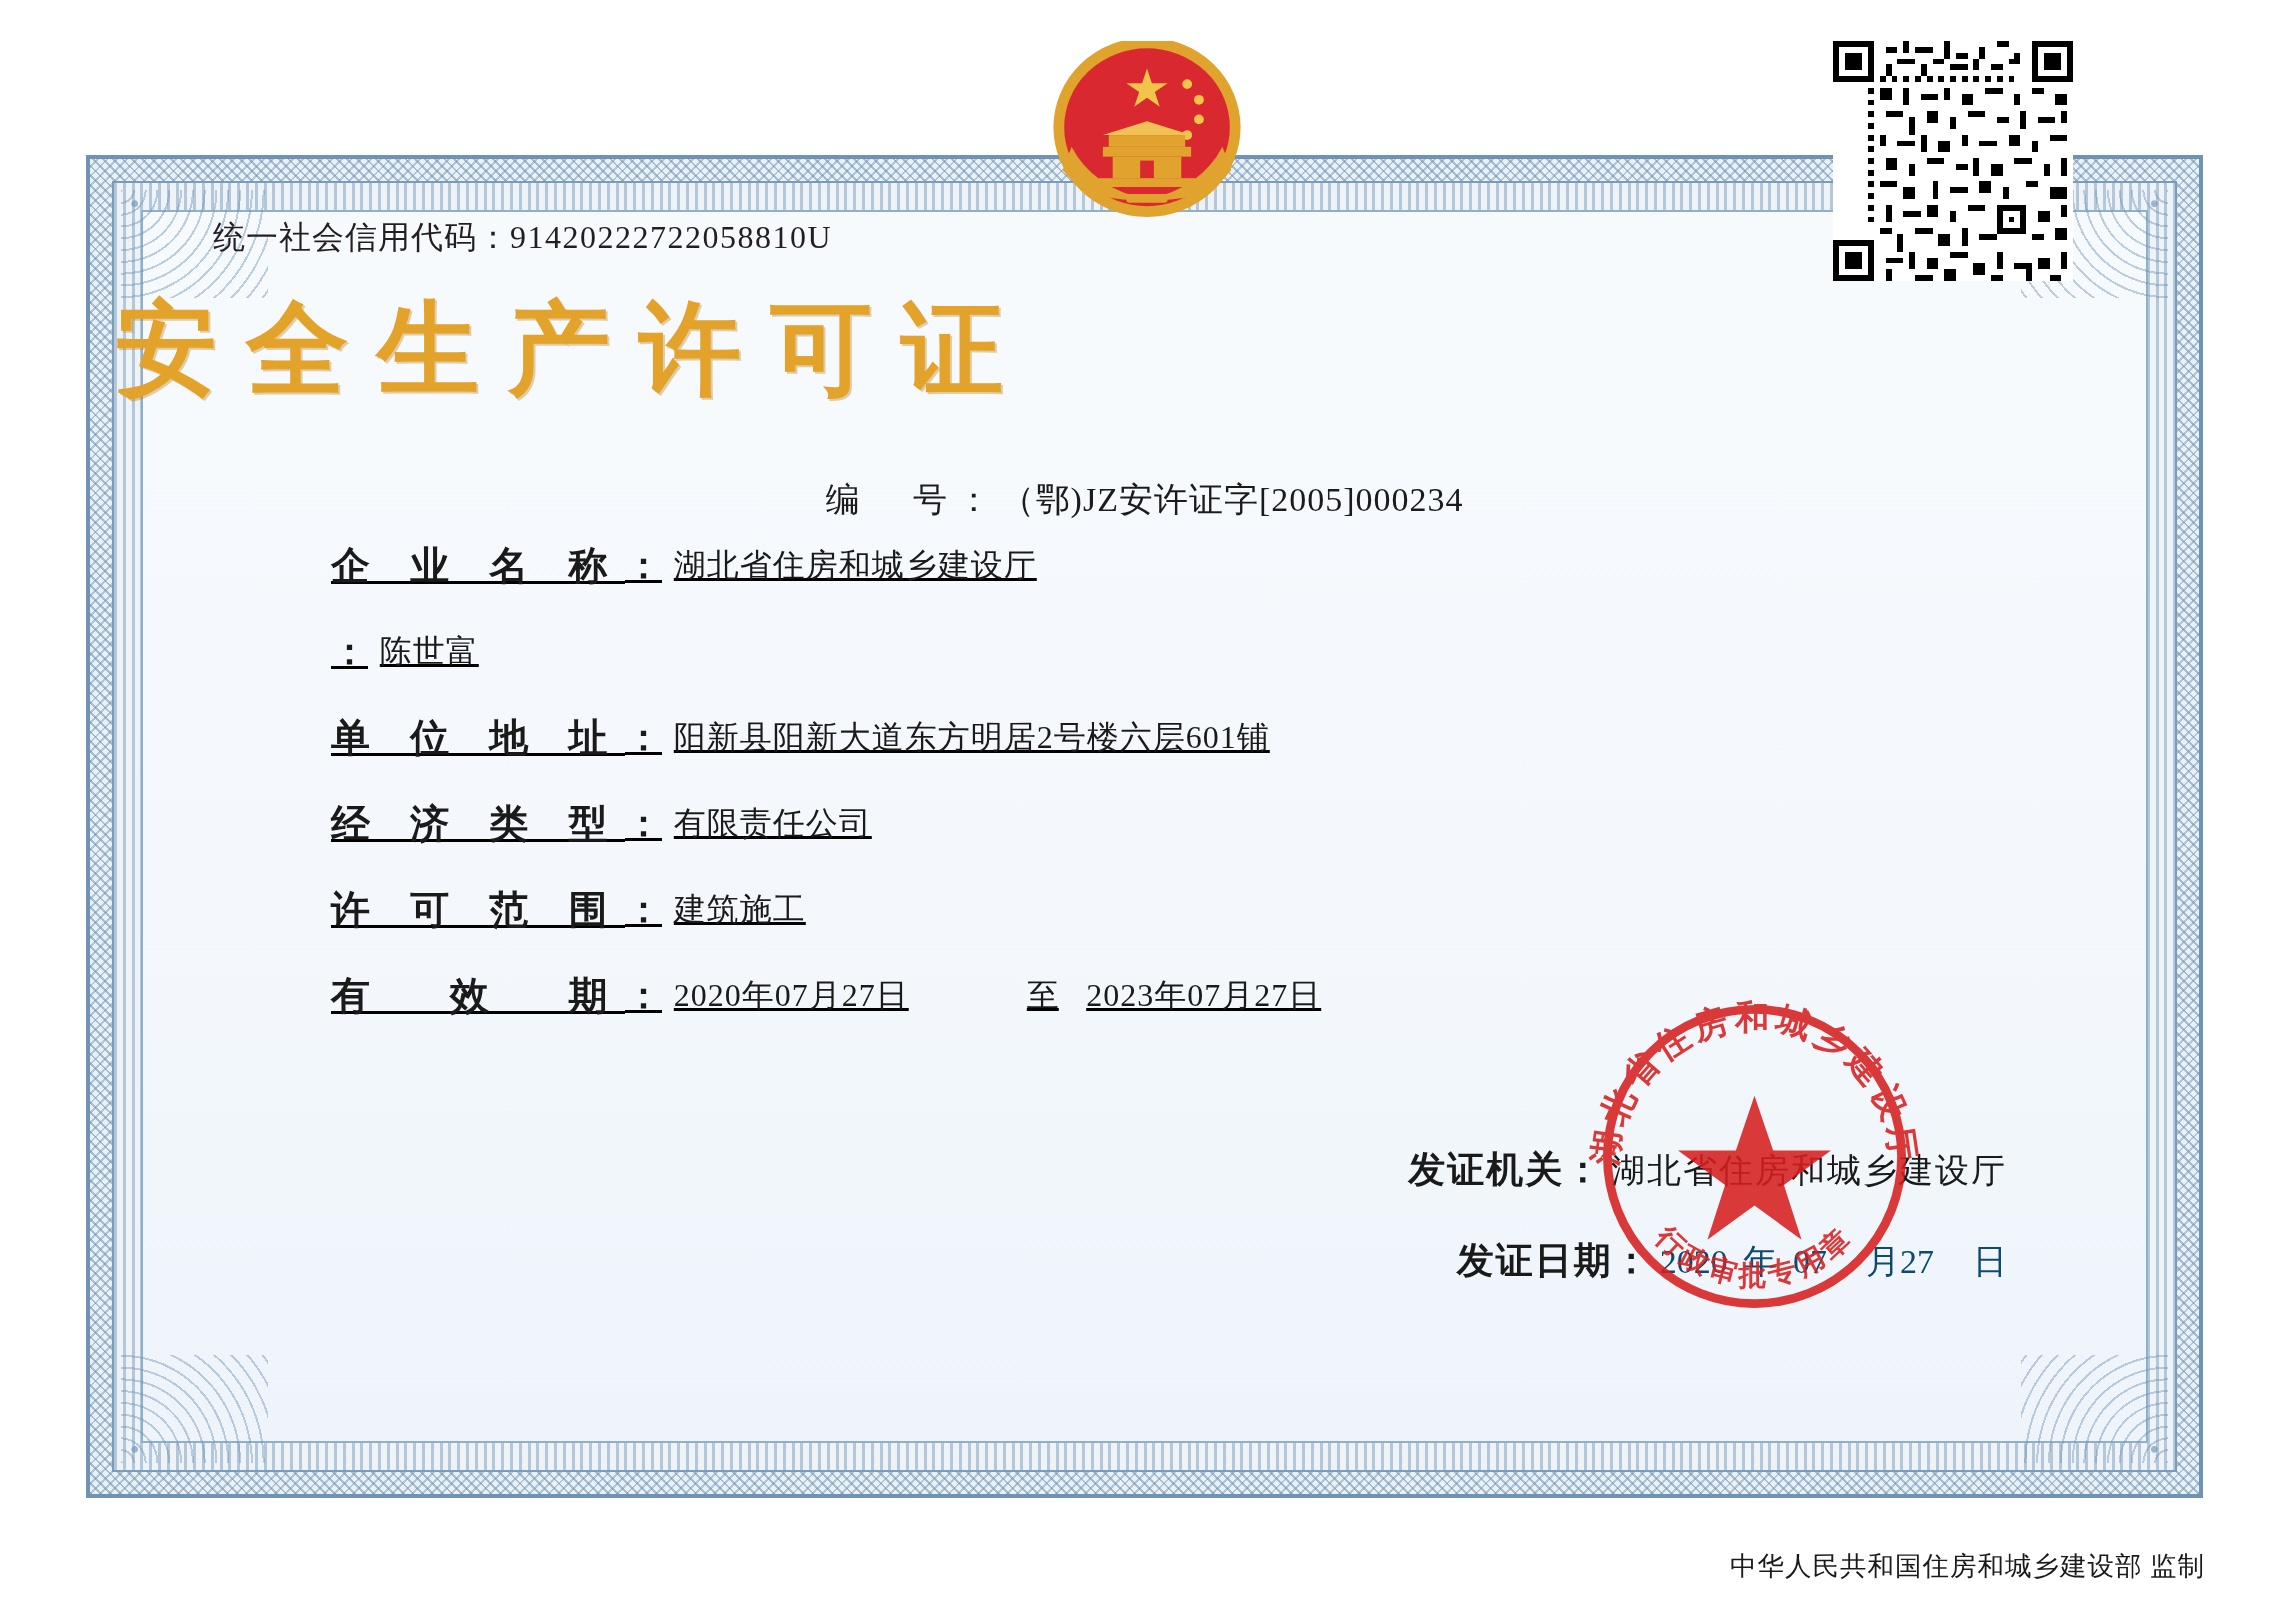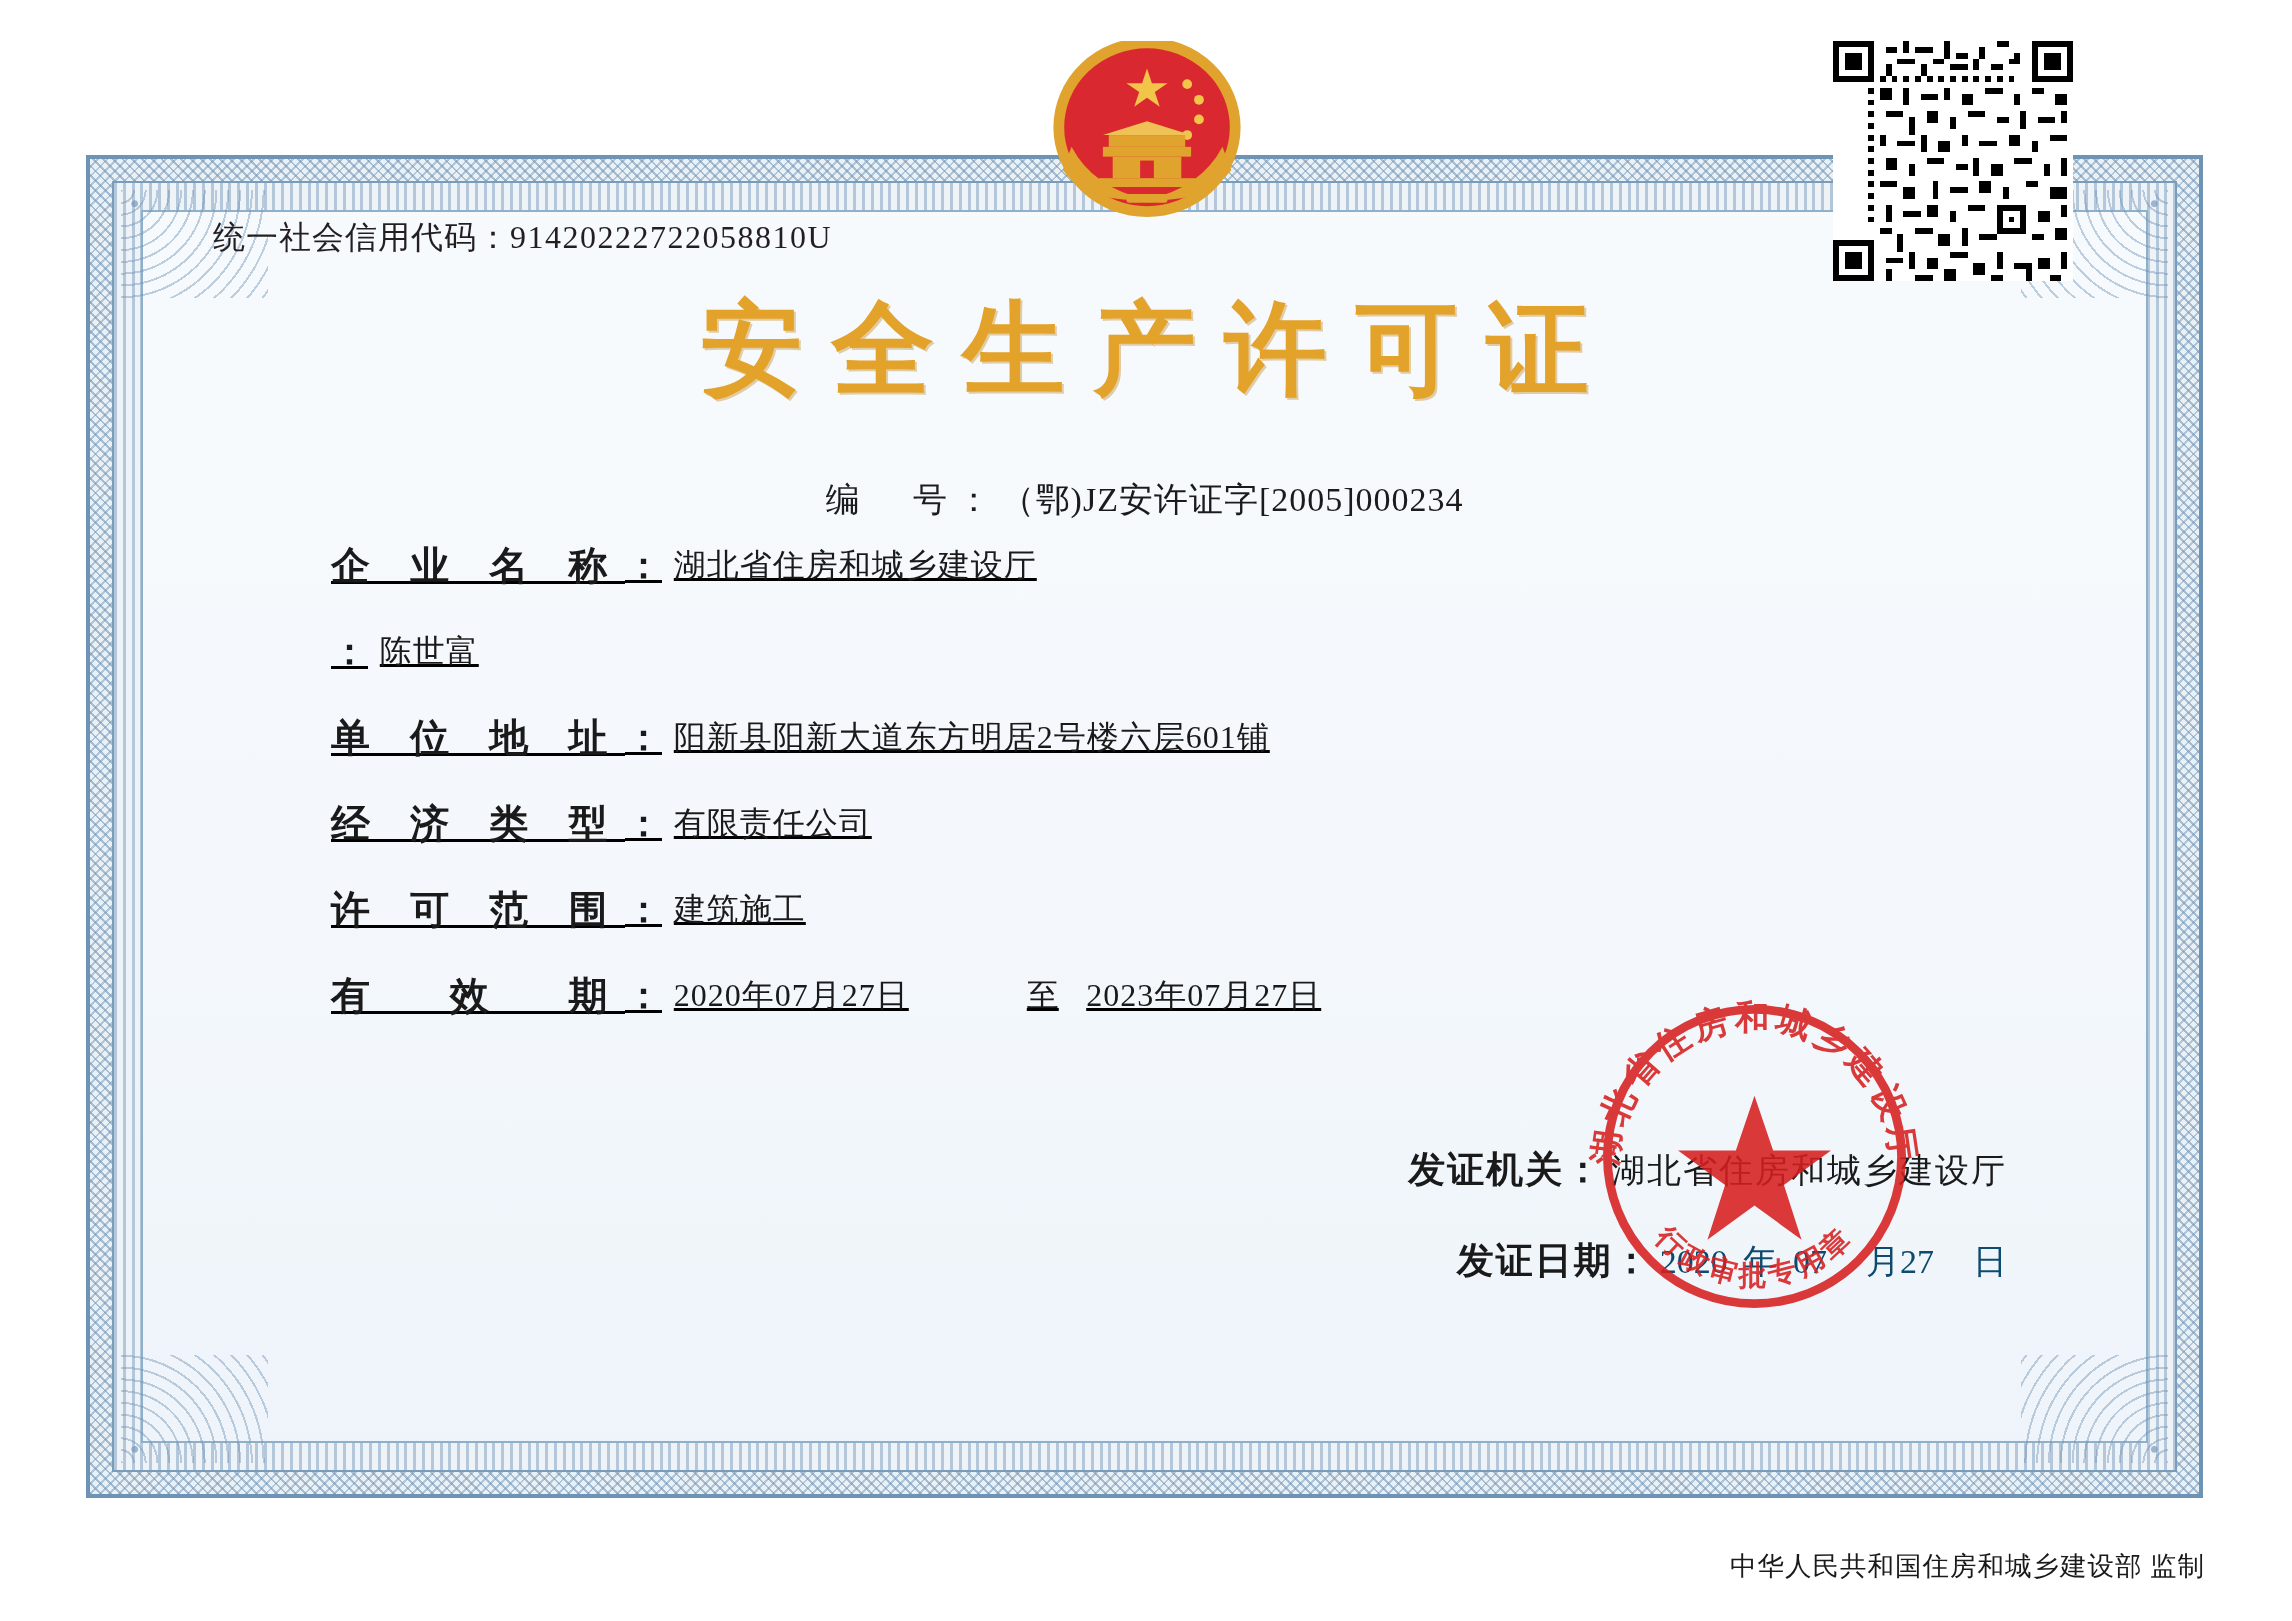--- a/index.html
+++ b/index.html
@@ -108,21 +108,21 @@
   .credit-code .num {
     font-family: "Liberation Serif", serif;
     letter-spacing: 1.5px;
   }
 
   .title {
     position: absolute;
     left: 0;
     right: 0;
     top: 127px;
-    text-align: center;
+    text-align: left;
     font-size: 102px;
     font-weight: bold;
     letter-spacing: 29px;
     text-indent: 29px;
     color: #e3a32a;
     font-family: "Liberation Sans", sans-serif;
     text-shadow: 2px 2px 0 rgba(180,120,10,0.35);
   }
 
   .serial {

